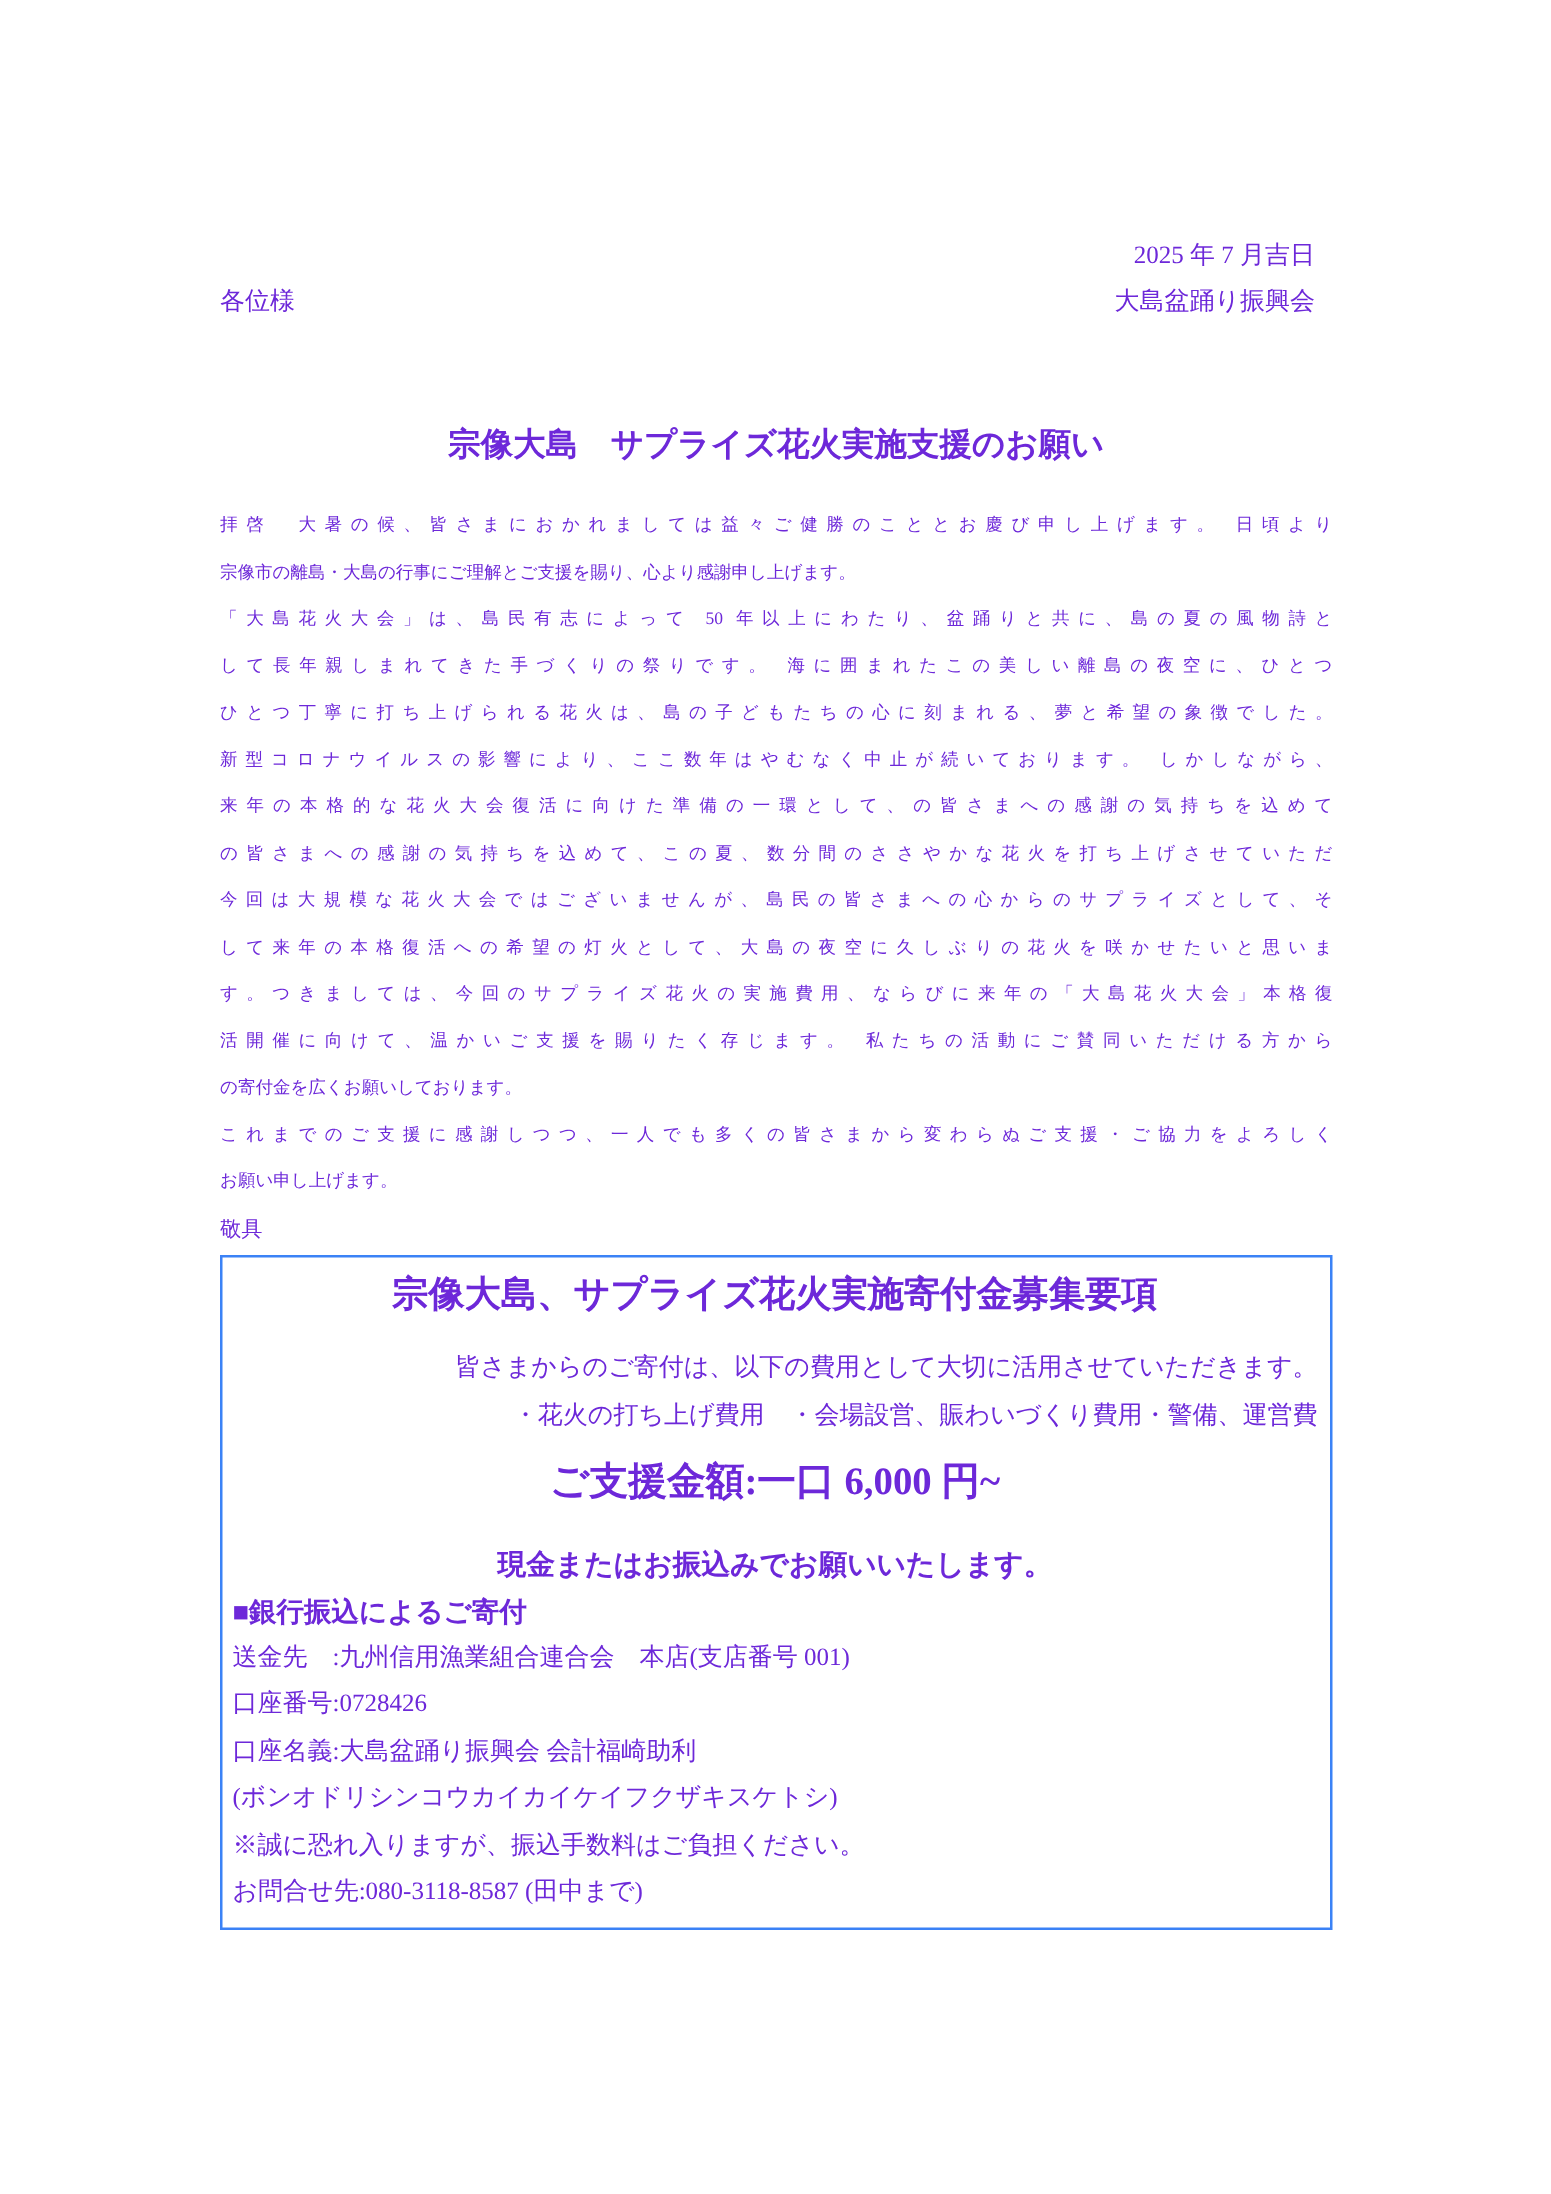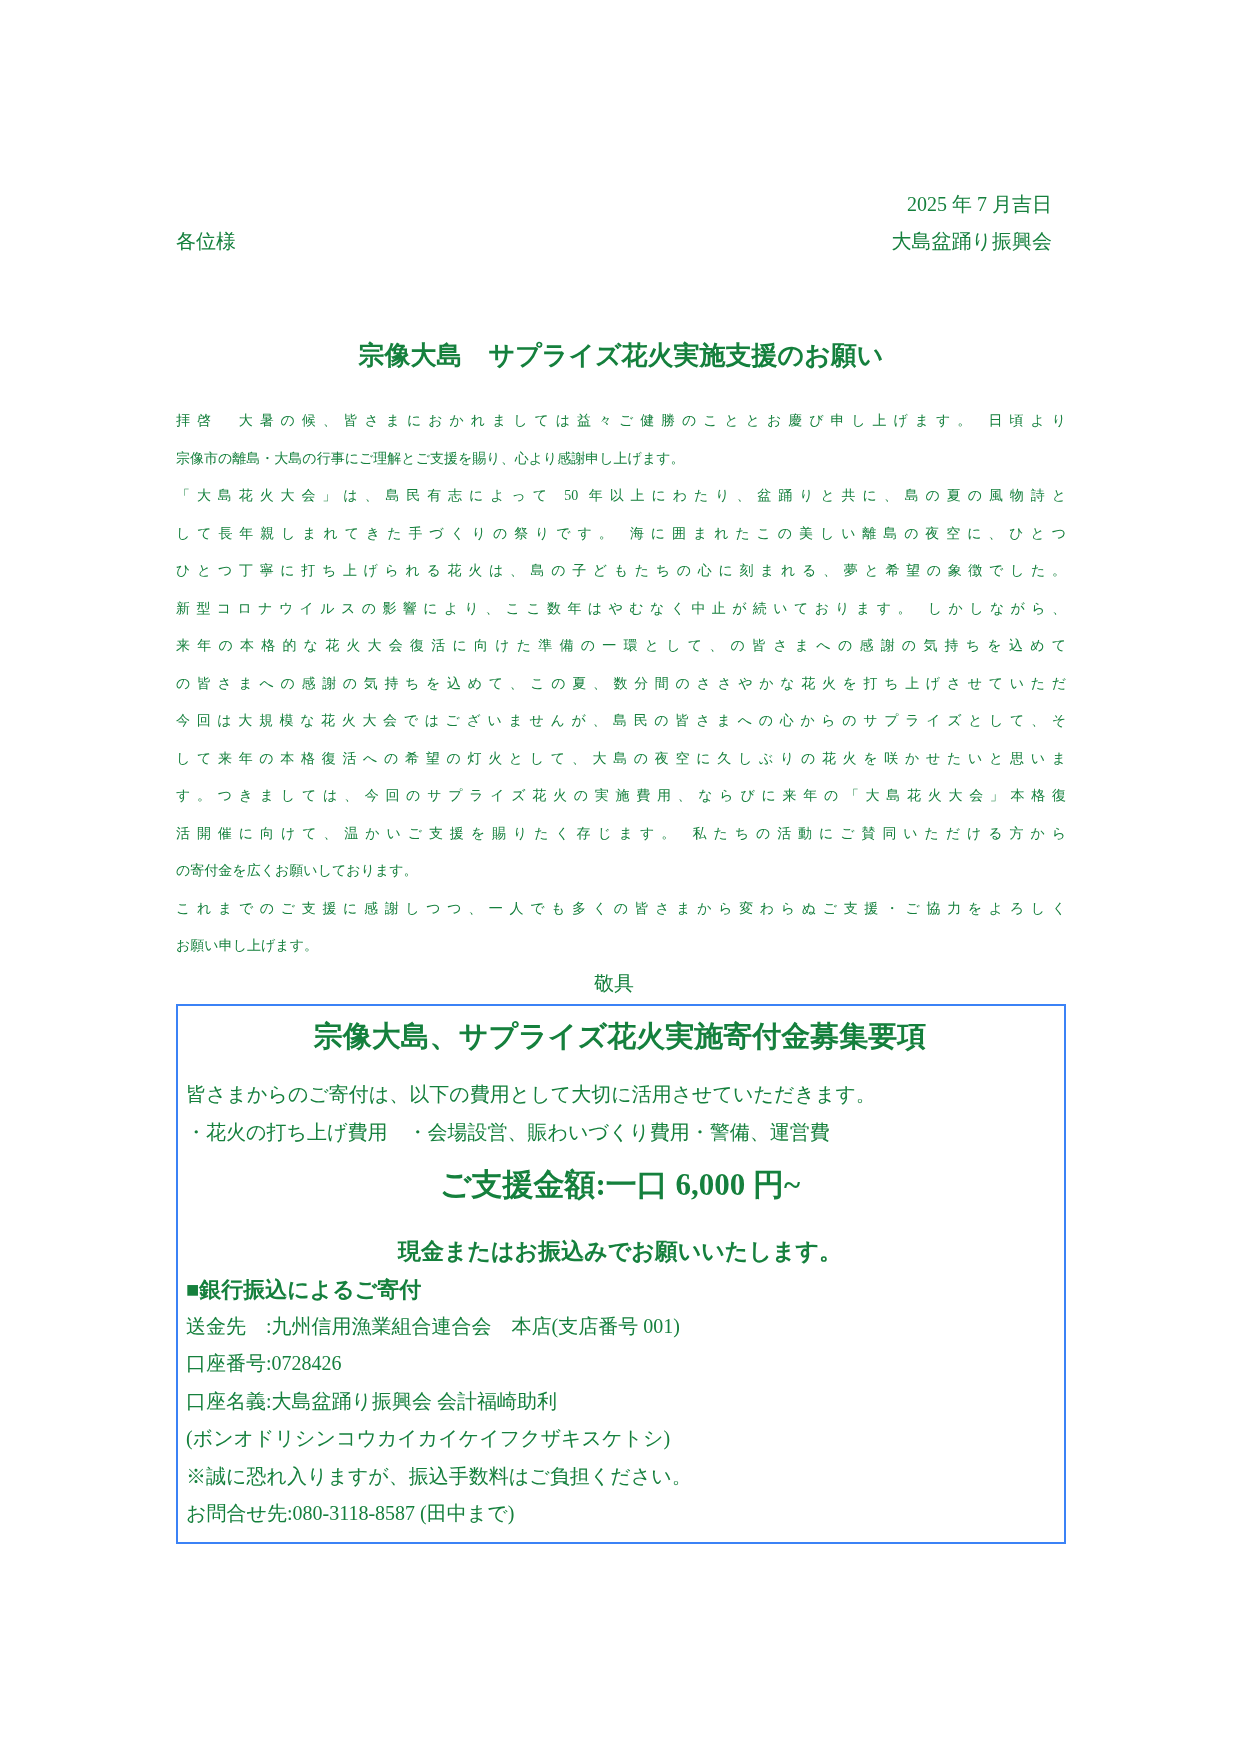--- a/index.html
+++ b/index.html
@@ -6,21 +6,21 @@
     margin: 0;
     padding: 0;
     background: #ffffff;
   }
   .page {
     position: relative;
     width: 1241px;
     height: 1755px;
     box-sizing: border-box;
     background: #ffffff;
-    color: #15803d;
+    color: #6d28d9;
     font-family: "Liberation Serif", "DejaVu Serif", serif;
     padding: 186px 175px 40px 176px;
     overflow: hidden;
   }
   .smallline {
     font-size: 20px;
     line-height: 37px;
   }
   .right-align {
     text-align: right;
@@ -43,40 +43,40 @@
   .letter-body { margin-top: 26px; }
   .line {
     font-size: 14px;
     line-height: 37.5px;
   }
   .just {
     text-align: justify;
     text-align-last: justify;
   }
   .closing {
-    font-size: 20px;
+    font-size: 17px;
     line-height: 37.5px;
-    text-align: center;
+    text-align: left;
     padding-right: 14px;
   }
   .donation-box {
     margin-top: 2px;
     border: 2px solid #3b82f6;
     box-sizing: border-box;
     padding: 10px 10px 10px 8px;
   }
   .box-title {
     font-size: 29px;
     font-weight: bold;
     text-align: center;
     line-height: 40px;
   }
   .box-center {
     font-size: 20px;
-    text-align: left;
+    text-align: right;
     line-height: 37.5px;
   }
   .box-intro { margin-top: 20px; }
   .box-amount {
     margin-top: 12px;
     font-size: 31px;
     font-weight: bold;
     text-align: center;
     line-height: 44px;
   }

